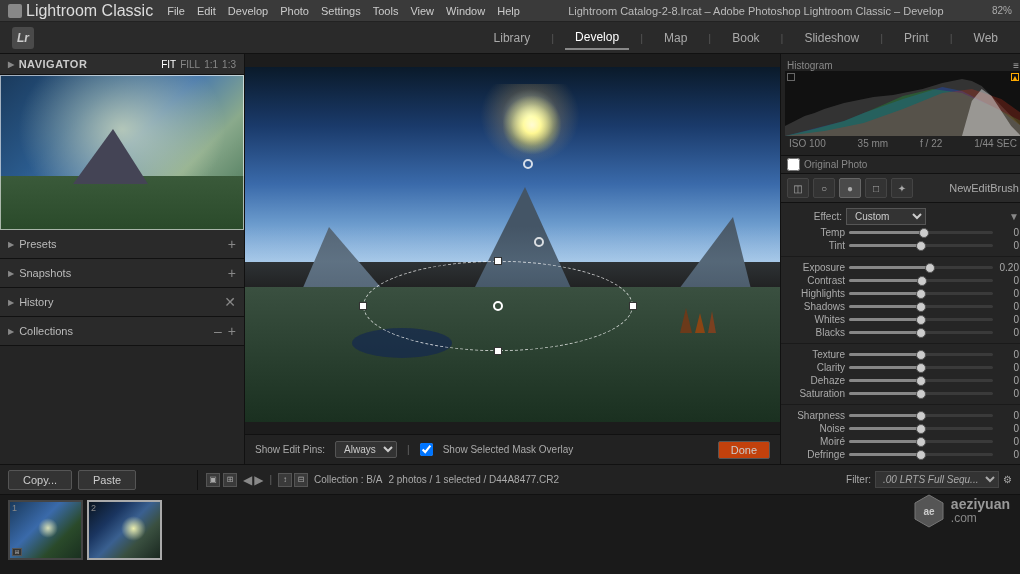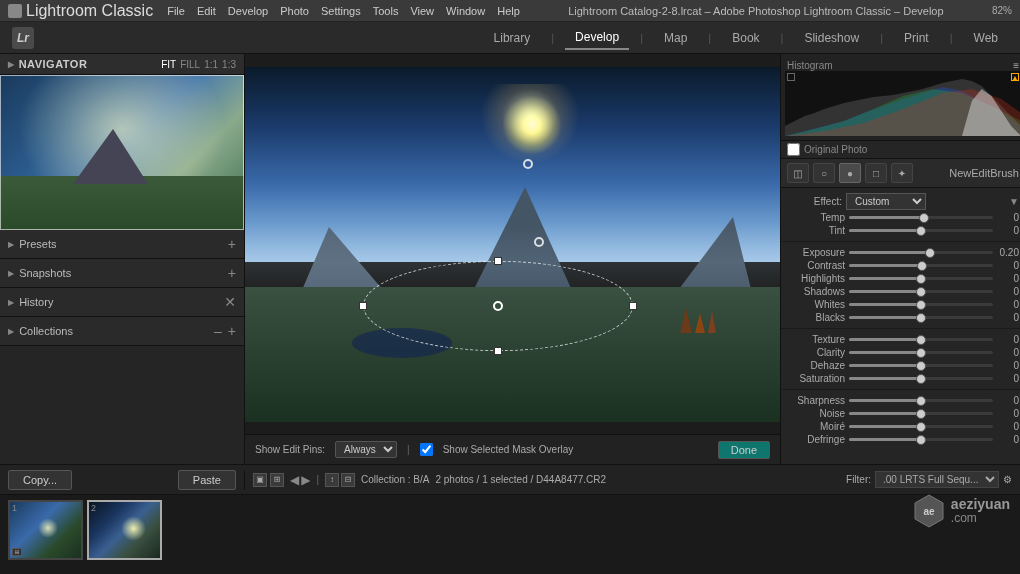--- a/index.html
+++ b/index.html
@@ -355,21 +355,21 @@
       border: 1px solid #555;
       color: #ccc;
       padding: 1px 4px;
       font-size: 10px;
       border-radius: 2px;
       cursor: pointer;
     }
     .toolbar-checkbox { cursor: pointer; }
     .done-btn {
       margin-left: auto;
-      background: #0f766e;
+      background: #c2410c;
       border: 1px solid #555;
       color: #ccc;
       padding: 2px 12px;
       font-size: 11px;
       cursor: pointer;
       border-radius: 2px;
     }
 
     
     #right-panel {
@@ -515,21 +515,21 @@
       border: 1px solid #555;
       cursor: pointer;
     }
     .slider-value { font-size: 10px; color: #aaa; width: 22px; text-align: right; flex-shrink: 0; }
     .section-divider { height: 1px; background: #1a1a1a; margin: 4px 0; }
     .filmstrip-arrows { display: flex; gap: 2px; }
     .filmstrip-arrow { color: #888; cursor: pointer; font-size: 12px; }
     .filmstrip-view-btns { display: flex; gap: 3px; }
     .filmstrip-view-btn { width: 14px; height: 14px; background: #3a3a3a; border: 1px solid #555; display: flex; align-items: center; justify-content: center; font-size: 8px; color: #aaa; cursor: pointer; }
     .filmstrip-filter { margin-left: auto; display: flex; align-items: center; gap: 4px; }
-    .filter-dropdown { background: #333; border: 1px solid #444; color: #aaa; font-size: 10px; padding: 1px 3px; }
+    .filter-dropdown { background: #333; border: 1px solid #444; color: #aaa; font-size: 10px; padding: 1px 3px; font-style: italic; }
     .copy-btn, .paste-btn {
       background: #333;
       border: 1px solid #555;
       color: #ccc;
       padding: 3px 14px;
       cursor: pointer;
       border-radius: 2px;
       font-size: 11px;
     }
 
@@ -762,20 +762,26 @@
 
           <polygon points="0,65 10,60 20,55 30,50 40,42 50,35 60,28 70,22 80,16 90,20 100,30 110,40 120,55 120,65" fill="rgba(30,80,200,0.4)"></polygon>
 
           <polygon points="0,65 15,58 30,50 45,38 60,25 75,18 90,22 105,35 120,50 120,65" fill="rgba(30,180,60,0.3)"></polygon>
 
           <polygon points="0,65 20,60 40,52 60,38 80,22 95,18 110,28 120,42 120,65" fill="rgba(200,50,30,0.3)"></polygon>
 
           <polygon points="90,65 95,30 100,18 105,25 110,40 115,55 120,65" fill="rgba(220,220,220,0.5)"></polygon>
         </svg>
       </div>
+      <div class="hist-meta">
+        <span>ISO 100</span>
+        <span>35 mm</span>
+        <span>f / 22</span>
+        <span>1/44 SEC</span>
+      </div>
     </div>
 
     <div class="original-photo-bar">
       <input type="checkbox" style="">
       <span>Original Photo</span>
     </div>
 
     <div class="mask-tools">
       <div class="mask-tool-btn">◫</div>
       <div class="mask-tool-btn">○</div>
@@ -947,21 +953,21 @@
         </div>
         <span class="slider-value">0</span>
       </div>
     </div>
 
   </div>
 </div>
 
 <div style="display:flex;height:30px;background:#222;border-top:1px solid #111;align-items:center;">
 
-  <div style="width:245px;display:flex;align-items:center;padding:0 8px;gap:6px;border-right:1px solid #111;justify-content:space-between;">
+  <div style="width:198px;display:flex;align-items:center;padding:0 8px;gap:6px;border-right:1px solid #111;">
     <button class="copy-btn">Copy...</button>
     <button class="paste-btn">Paste</button>
   </div>
 
   <div style="flex:1;display:flex;align-items:center;padding:0 8px;gap:6px;font-size:10px;color:#aaa;">
     <div class="filmstrip-view-btns">
       <div class="filmstrip-view-btn">▣</div>
       <div class="filmstrip-view-btn">⊞</div>
     </div>
     <div class="filmstrip-arrows">

